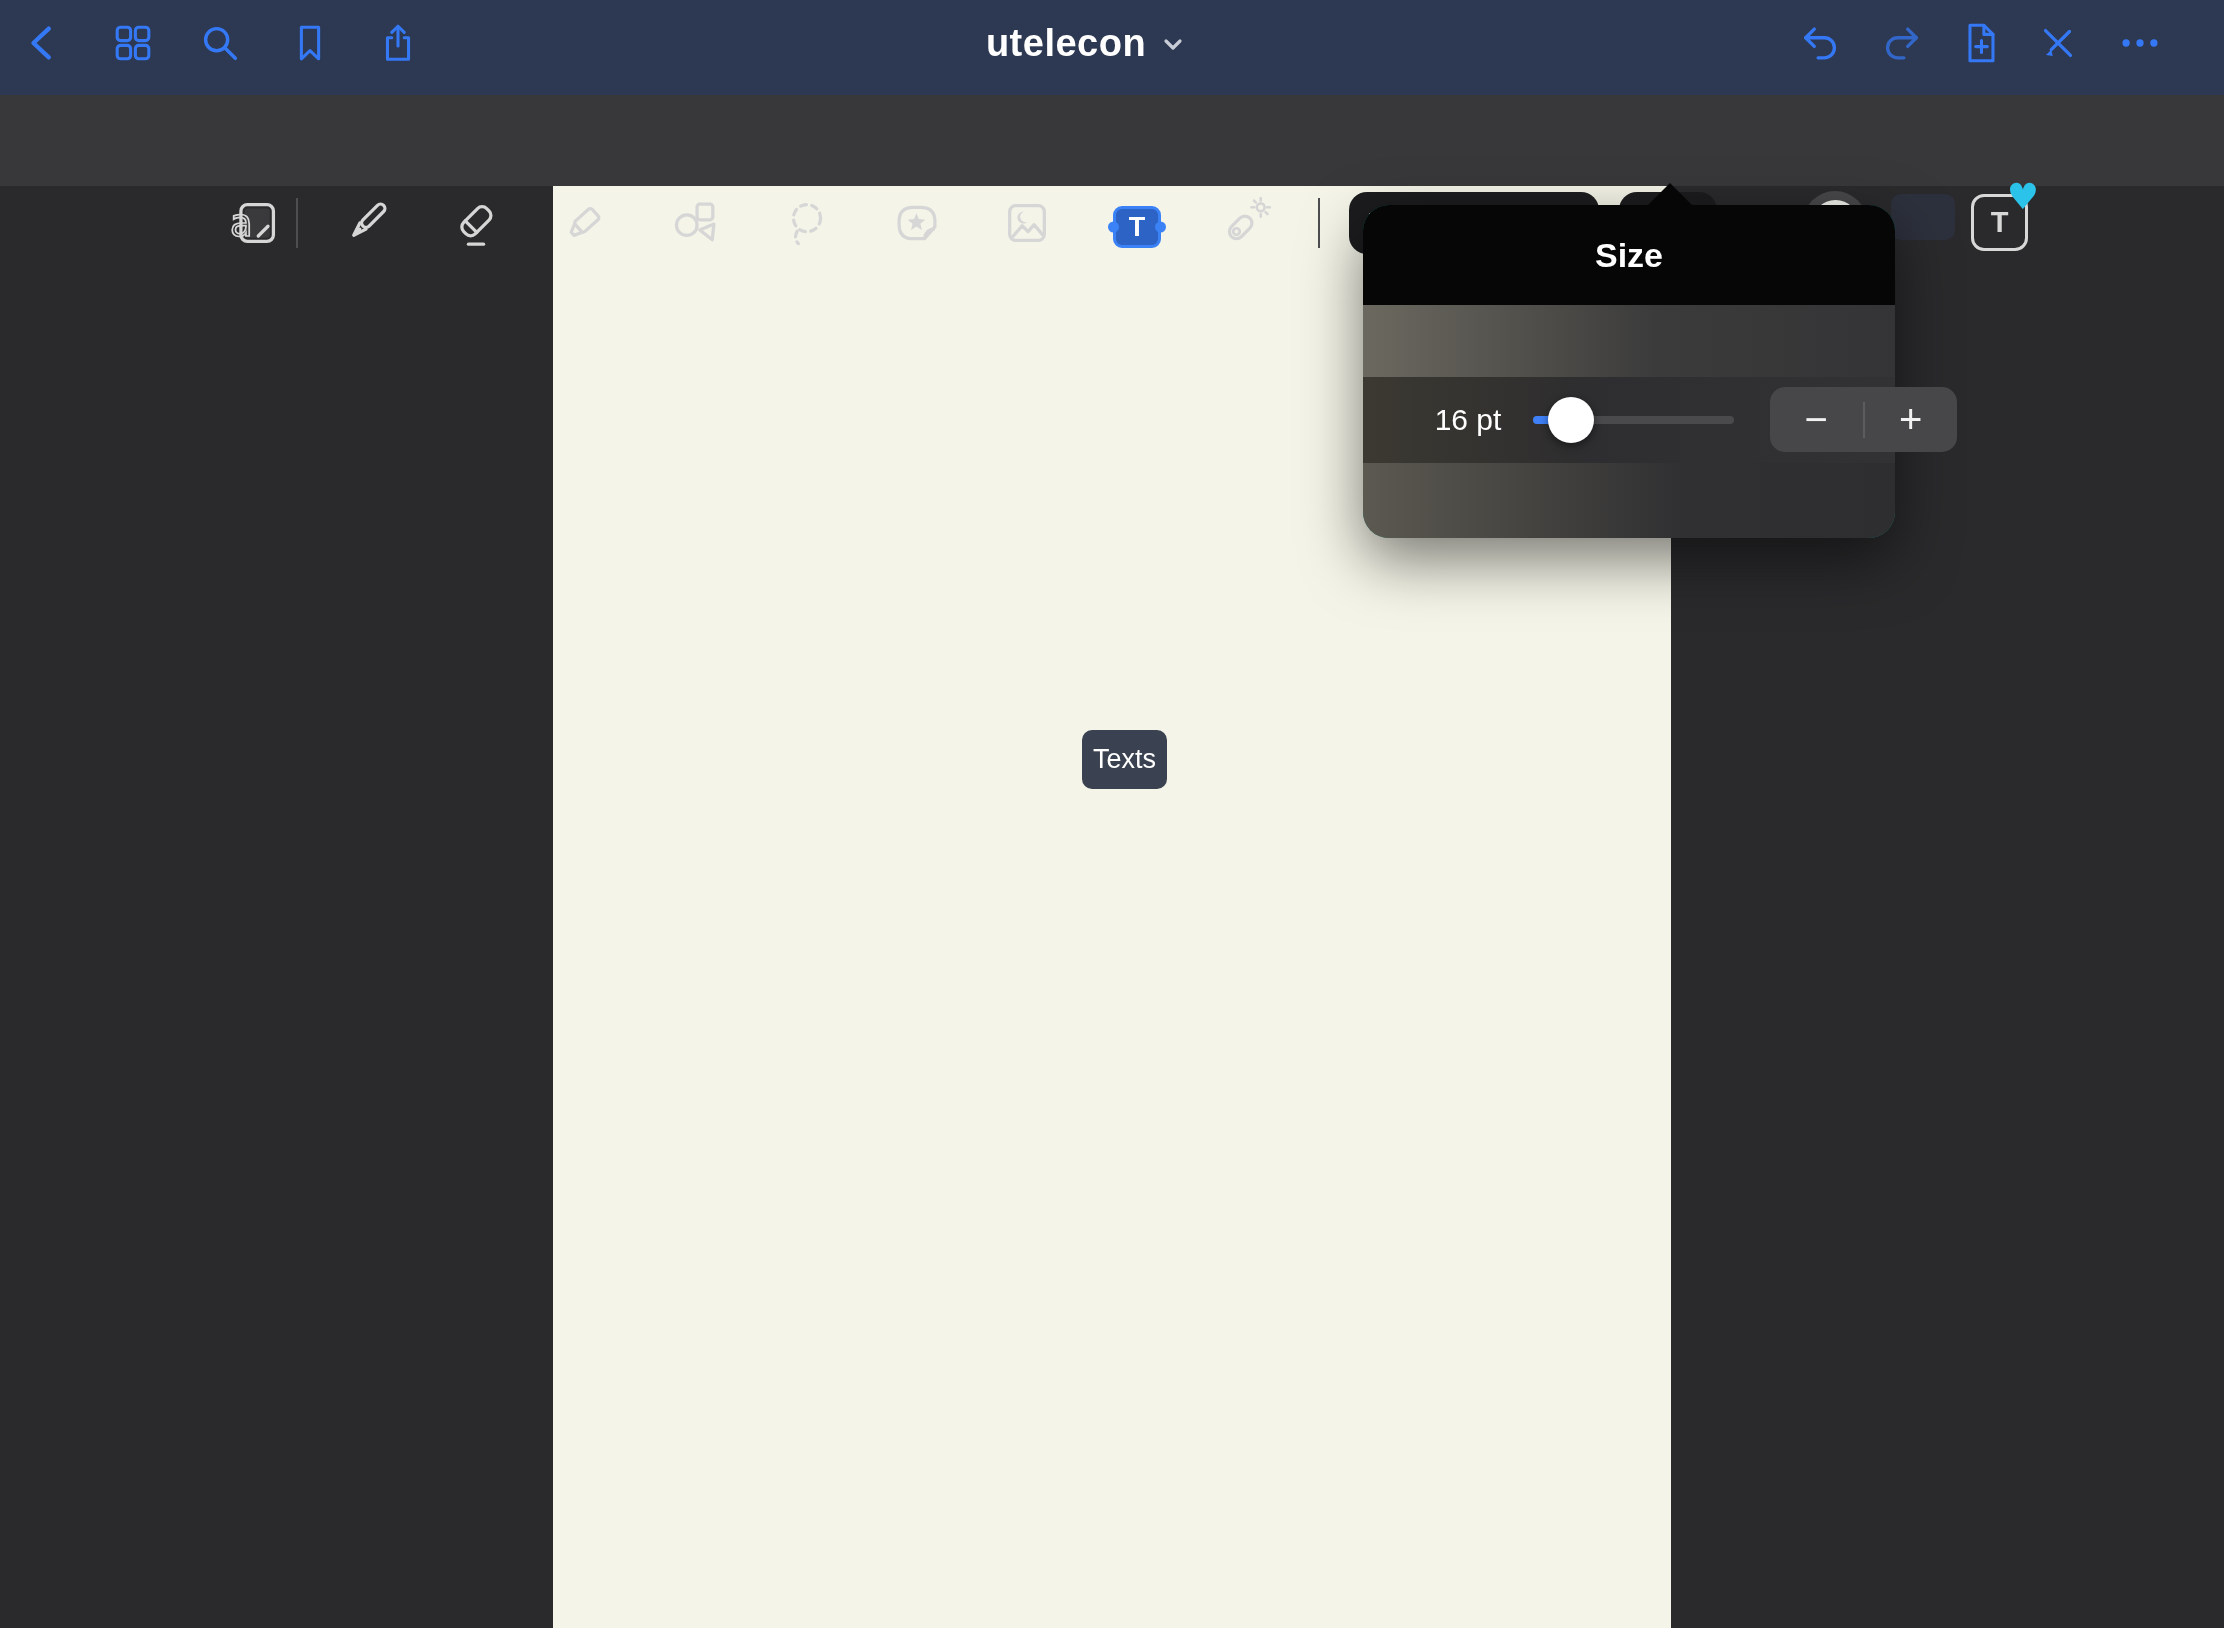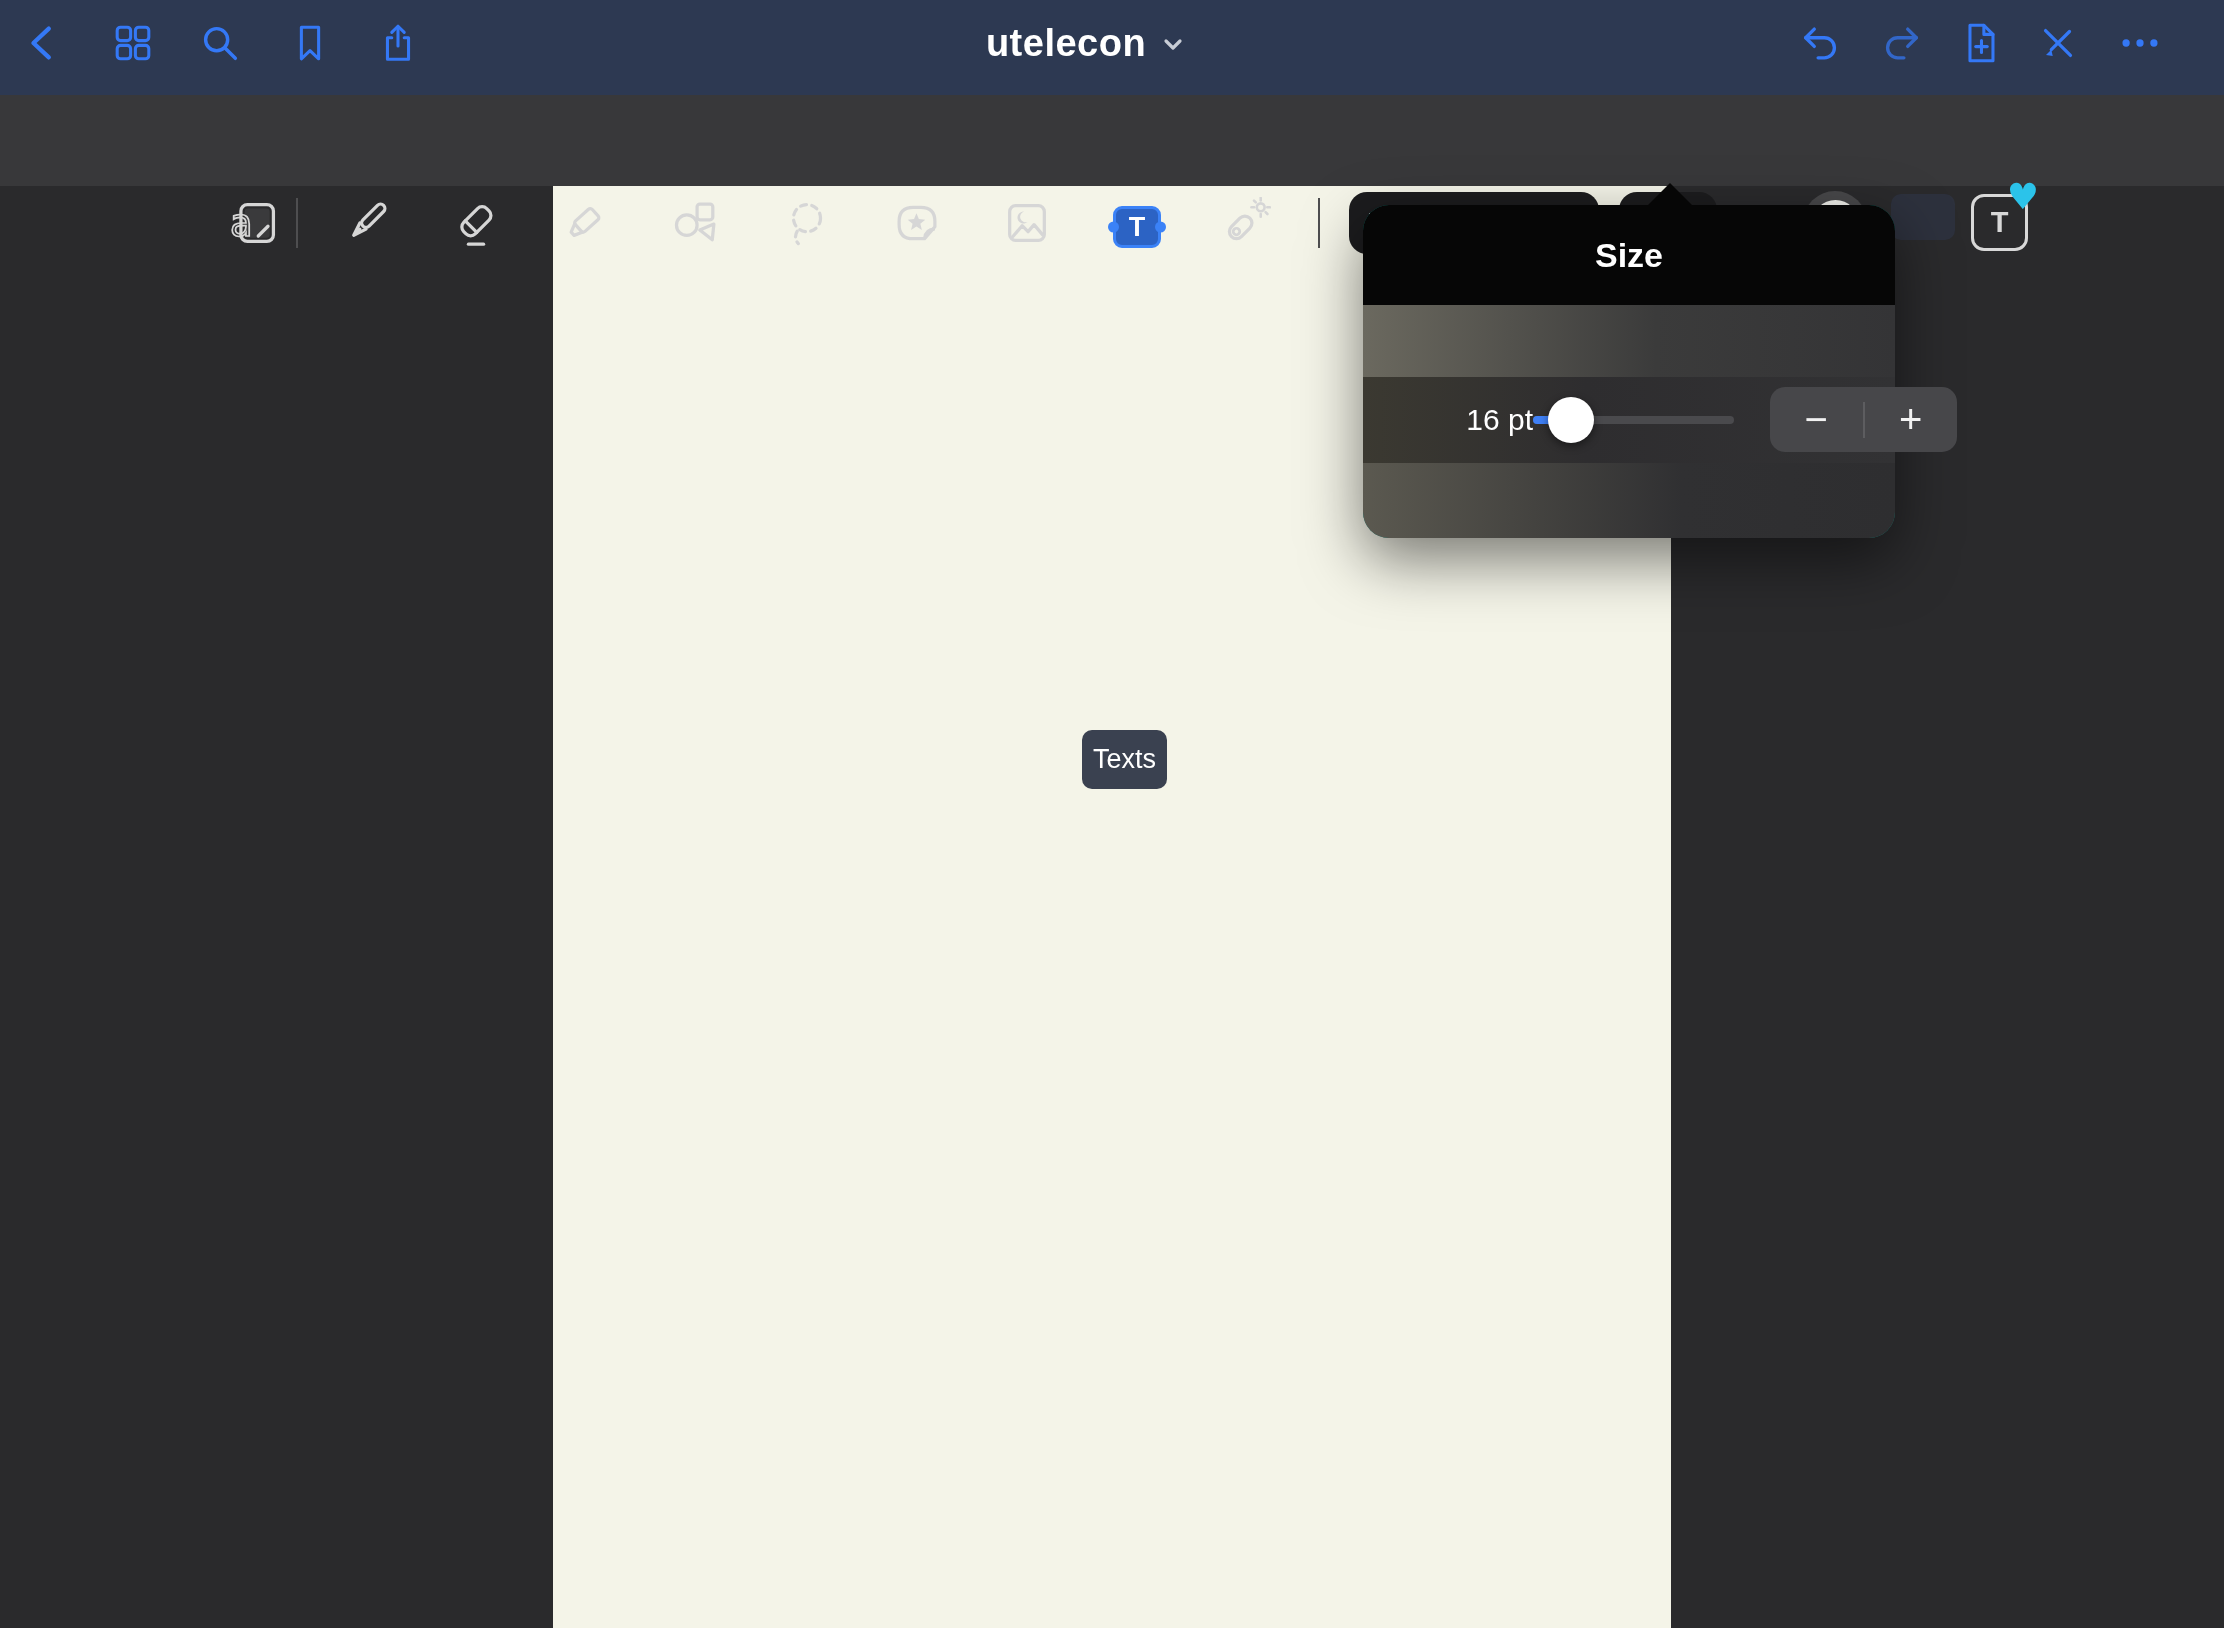--- a/index.html
+++ b/index.html
@@ -61,21 +61,21 @@
     border-left:23px solid transparent;border-right:23px solid transparent;border-bottom:23px solid var(--popover-header)}
   .pop-header{position:absolute;left:0;top:0;width:100%;height:100px;background:var(--popover-header);
     border-radius:26px 26px 0 0;display:flex;align-items:center;justify-content:center}
   .pop-title{color:#fff;font-size:34px;font-weight:700}
   .pop-band1{position:absolute;left:0;top:100px;width:100%;height:72px;
     background:linear-gradient(90deg,#6b695f 0%,#3b3b3b 55%,#343436 100%)}
   .pop-sliderrow{position:absolute;left:0;top:172px;width:100%;height:86px;
     background:linear-gradient(90deg,#3b3931 0%,#2e2d2f 42%,#323234 100%)}
   .pop-band2{position:absolute;left:0;top:258px;width:100%;height:75px;border-radius:0 0 26px 26px;
     background:linear-gradient(90deg,#5b5950 0%,#303032 60%,#2e2e30 100%)}
-  .size-label{position:absolute;left:40px;top:0;width:130px;height:86px;line-height:86px;text-align:right;
+  .size-label{position:absolute;left:40px;top:0;width:130px;height:86px;line-height:86px;text-align:center;
     color:#fff;font-size:30px}
   .slider{position:absolute;left:170px;top:20px;width:201px;height:46px;cursor:pointer}
   .slider-track{position:absolute;left:0;top:19px;width:100%;height:8px;border-radius:4px;background:#4a4a4d}
   .slider-fill{position:absolute;left:0;top:19px;height:8px;border-radius:4px;background:#3f80f6;width:19%}
   .slider-thumb{position:absolute;top:0;left:19%;width:46px;height:46px;border-radius:50%;background:#fff;
     transform:translateX(-50%);box-shadow:0 3px 8px rgba(0,0,0,.45)}
   .stepper{position:absolute;left:407px;top:10px;width:187px;height:65px;background:#47474a;border-radius:15px;
     display:flex;align-items:stretch}
   .step-btn{flex:1;display:flex;align-items:center;justify-content:center;color:#f2f2f2;font-size:40px;font-weight:300;cursor:pointer}
   .step-div{width:2px;height:36px;background:#5d5d60;align-self:center}

